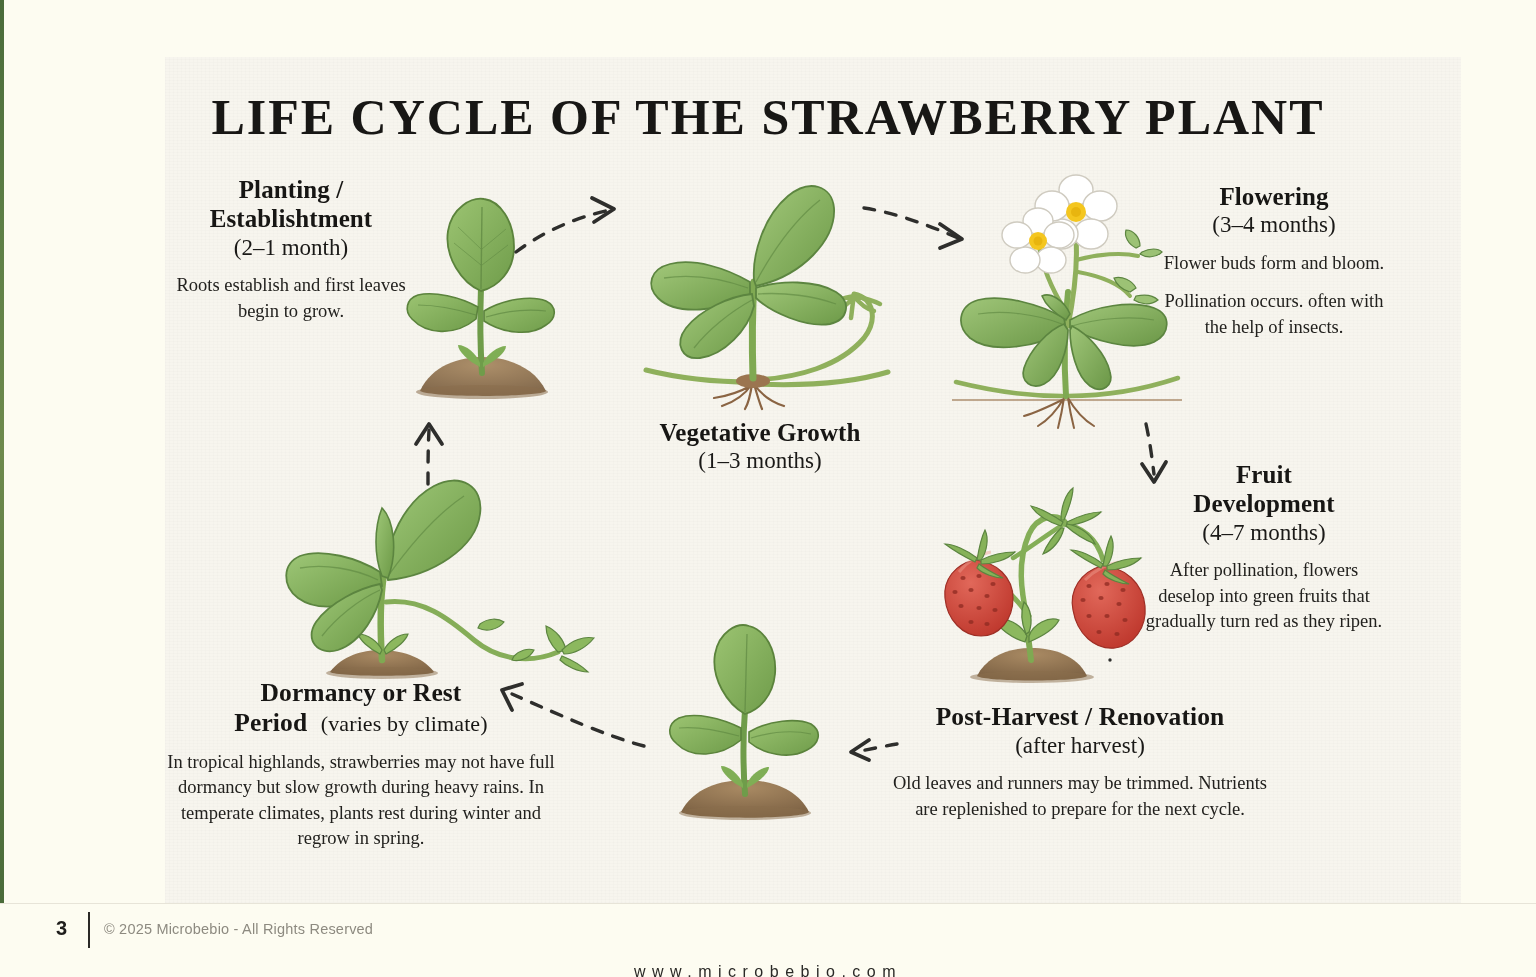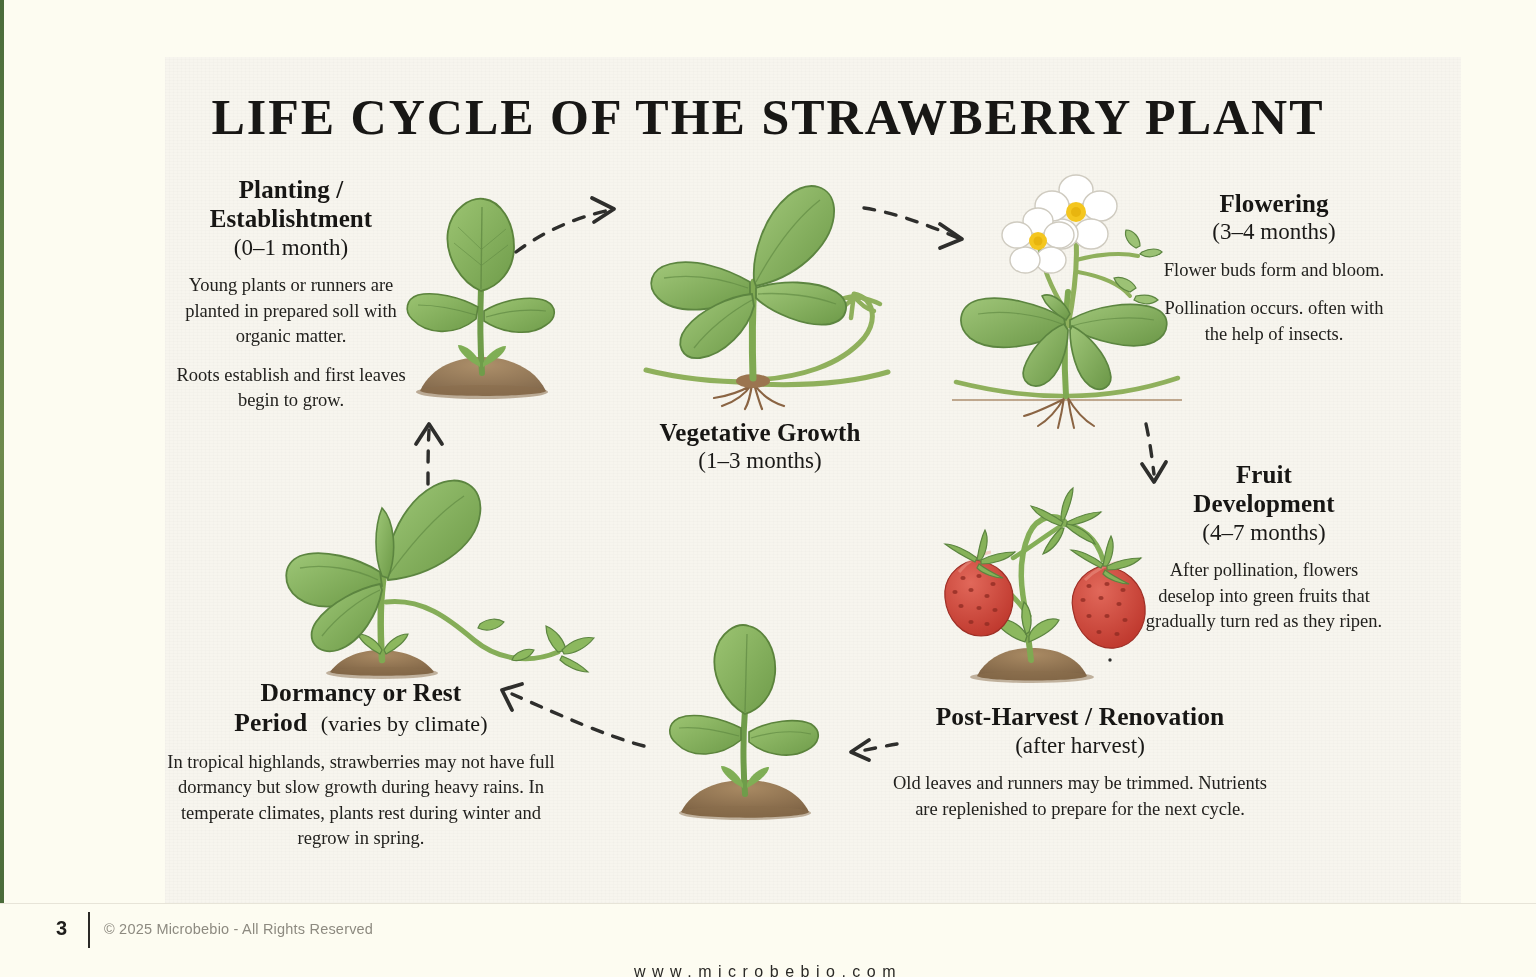--- a/index.html
+++ b/index.html
@@ -52,21 +52,21 @@
   .stage .period{font-size:23px;font-weight:400;line-height:1.2;color:#1a1917;}
   .stage .body{
     font-size:18.5px;line-height:1.38;color:#22211e;margin-top:12px;
   }
   .stage .body p{margin:0 0 13px 0;}
   .stage .body p:last-child{margin-bottom:0;}
 
   
   #stage-planting{left:172px;top:175px;width:238px;}
   #stage-vegetative{left:580px;top:418px;width:360px;}
-  #stage-flowering{left:1158px;top:189px;width:232px;}
+  #stage-flowering{left:1158px;top:182px;width:232px;}
   #stage-fruit{left:1140px;top:460px;width:248px;}
   #stage-postharvest{left:880px;top:702px;width:400px;}
   #stage-dormancy{left:160px;top:678px;width:402px;}
 
   #stage-postharvest .head{font-size:25.5px;}
   #stage-dormancy .head{font-size:25.5px;}
   #stage-dormancy .head .sub{font-size:22px;}
   #stage-postharvest .body,#stage-dormancy .body{font-size:18.5px;}
 
   
@@ -451,23 +451,22 @@
       <path class="dash" d="M24 66 C24 48 24 30 25 12"></path>
       <path class="head" d="M12 26 L25 6 L38 26"></path>
     </svg>
   </div>
 
   <div class="stage" id="stage-planting">
     <div class="head">
       <span>Planting /</span><br>
       <span>Establishtment</span>
     </div>
-    <div class="period">(0–1 month)</div>
+    <div class="period">(2–1 month)</div>
     <div class="body">
-      <p>Young plants or runners are planted in prepared soll with organic matter.</p>
       <p>Roots establish and first leaves begin to grow.</p>
     </div>
   </div>
 
   <div class="stage" id="stage-vegetative">
     <div class="head">Vegetative Growth</div>
     <div class="period">(1–3 months)</div>
   </div>
 
   <div class="stage" id="stage-flowering">

